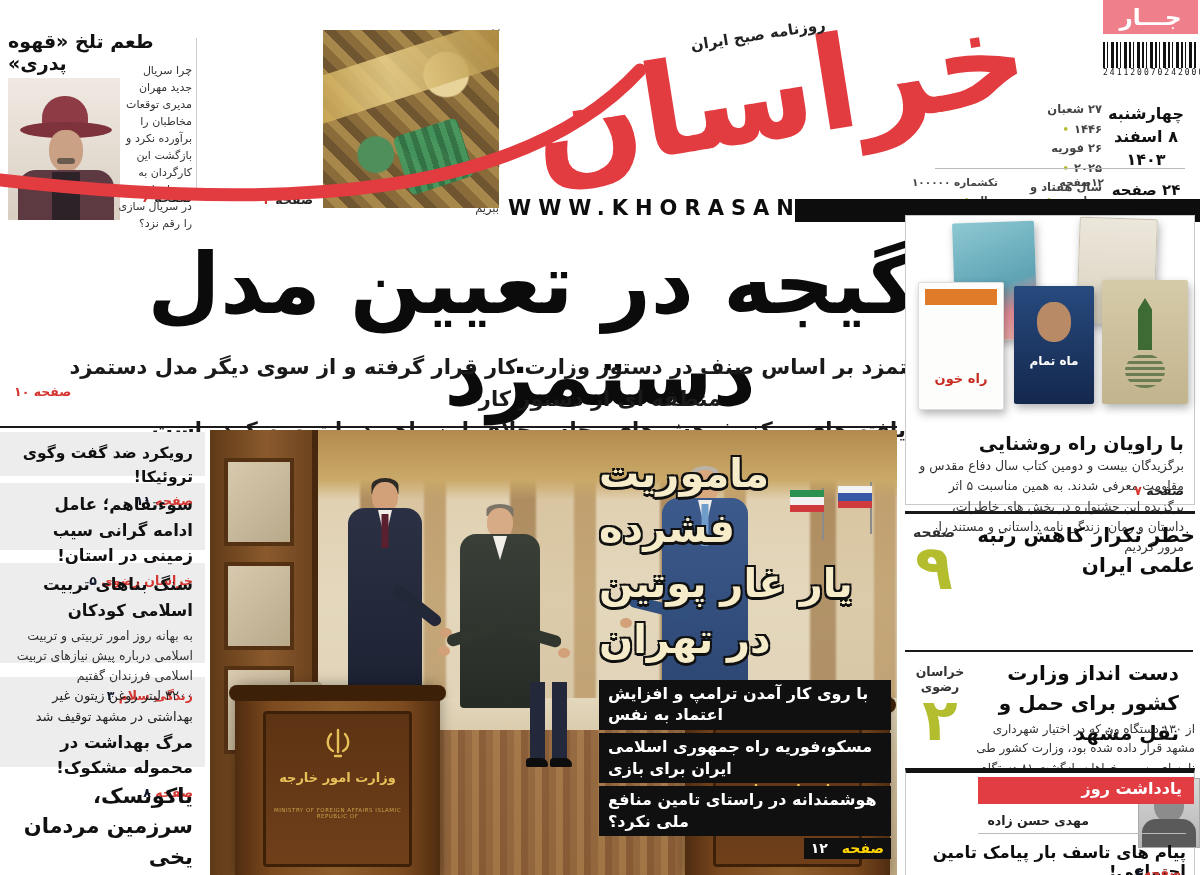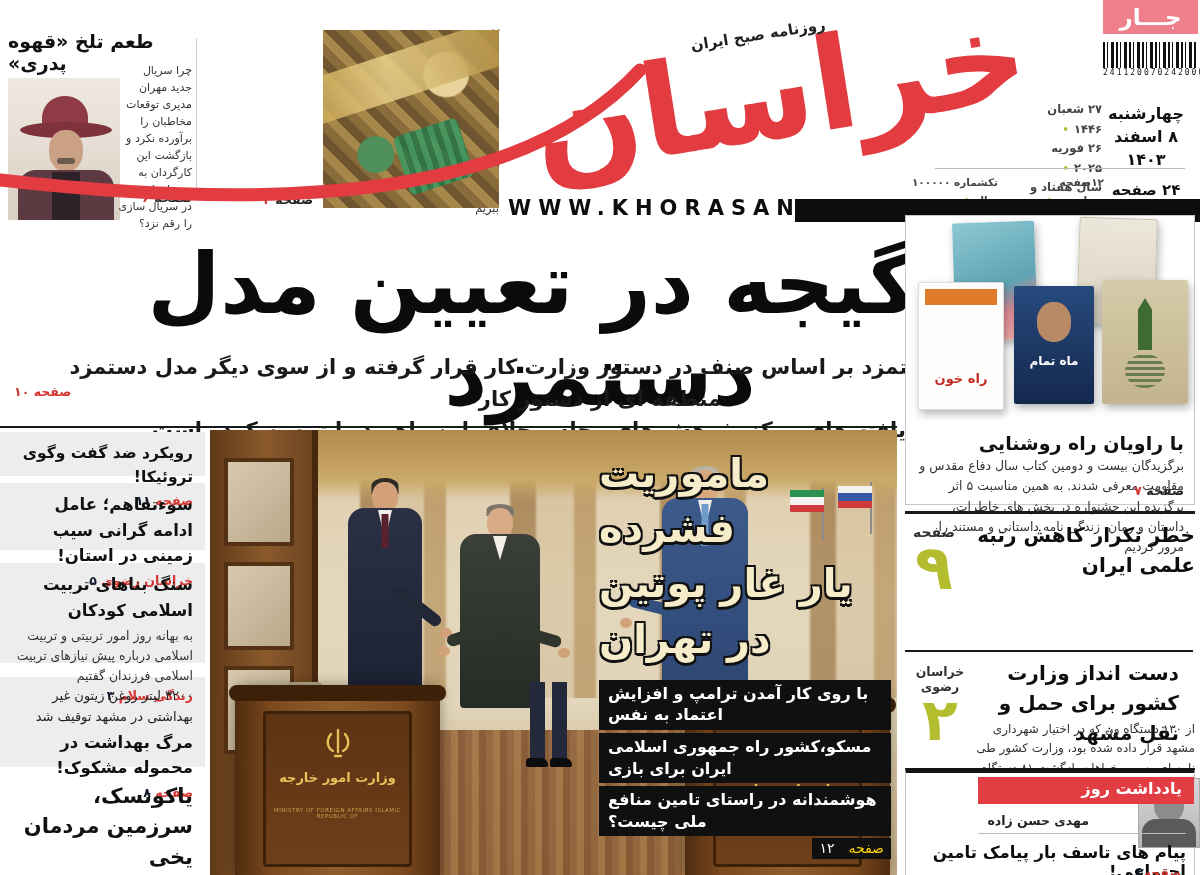--- a/index.html
+++ b/index.html
@@ -108,21 +108,21 @@
   .podium-panel { position:absolute; left:28px; right:28px; top:26px; bottom:8px;
      background:linear-gradient(180deg,#5c3313,#6f3f1a); border:3px solid #3c2008; border-radius:4px; }
   .podium-fa { color:#e8c05a; font-size:13px; font-weight:bold; text-align:center; margin-top:56px; }
   .podium-en { color:#caa14a; font-size:5.5px; text-align:center; letter-spacing:.5px; margin-top:22px; direction:ltr; }
   .emblem { position:absolute; left:50%; transform:translateX(-50%); top:12px; width:30px; height:36px; }
 
   .photo-title { text-align:left; direction:rtl; font-size:40px; font-weight:bold; color:#f6ecca; line-height:1.38;
      text-shadow:2px 2px 0 #111, -2px 2px 0 #111, 2px -2px 0 #111, -2px -2px 0 #111, 0 3px 0 #111; }
   .photo-cap { text-align:left; }
   .photo-cap span { display:inline-block; background:#101010; color:#fff; font-size:16px; font-weight:bold; padding:3px 9px 4px; margin-top:3px; line-height:1.35; }
-  .photo-pref { font-weight:normal; font-size:14px; }
+  .photo-pref { font-weight:bold; font-size:14px; }
   .photo-pref .y { color:#ffd400; background:#101010; padding:2px 7px 3px; }
   .photo-pref .w { color:#fff; background:#101010; padding:2px 7px 3px; }
 
   
   .rc-box { border:1px solid #c9c9c9; background:#fff; }
   .book { position:absolute; box-shadow:2px 4px 8px rgba(0,0,0,.3); border-radius:2px; }
   .rc-title { font-size:19px; font-weight:bold; color:#101010; text-align:right; }
   .rc-body { font-size:12.5px; color:#333; line-height:1.62; text-align:right; }
   .bignum { font-weight:bold; color:#b3bd2e; line-height:.9; }
   .numlbl { font-size:14px; color:#333; font-weight:bold; }
@@ -347,22 +347,22 @@
     </div>
 
     <div class="abs" style="right:6px; top:16px; width:292px;">
       <div class="photo-title">
         <div>ماموریت فشرده</div>
         <div>یار غار پوتین</div>
         <div>در تهران</div>
       </div>
       <div class="photo-cap" style="margin-top:10px;">
         <span>با روی کار آمدن ترامپ و افزایش اعتماد به نفس</span><br>
-        <span>مسکو،کشور راه جمهوری اسلامی ایران برای بازی</span><br>
-        <span>هوشمندانه در راستای تامین منافع ملی چیست؟</span>
+        <span>مسکو،فوریه راه جمهوری اسلامی ایران برای بازی</span><br>
+        <span>هوشمندانه در راستای تامین منافع ملی نکرد؟</span>
       </div>
       <div class="photo-pref" style="margin-top:4px; text-align:right;">
         <span class="y">صفحه</span><span class="w">۱۲</span>
       </div>
     </div>
   </div>
 
   <div class="abs rc-box" style="left:905px; top:215px; width:290px; height:290px; padding:8px 10px;">
     <div class="abs" style="left:0; top:0; width:290px; height:212px;">
       <div class="book" style="left:48px; top:6px; width:82px; height:118px; transform:rotate(-2deg); background:linear-gradient(160deg,#8cc8d2,#5fa3b4 55%,#e88f9a 75%,#f2b7ad);"></div>

